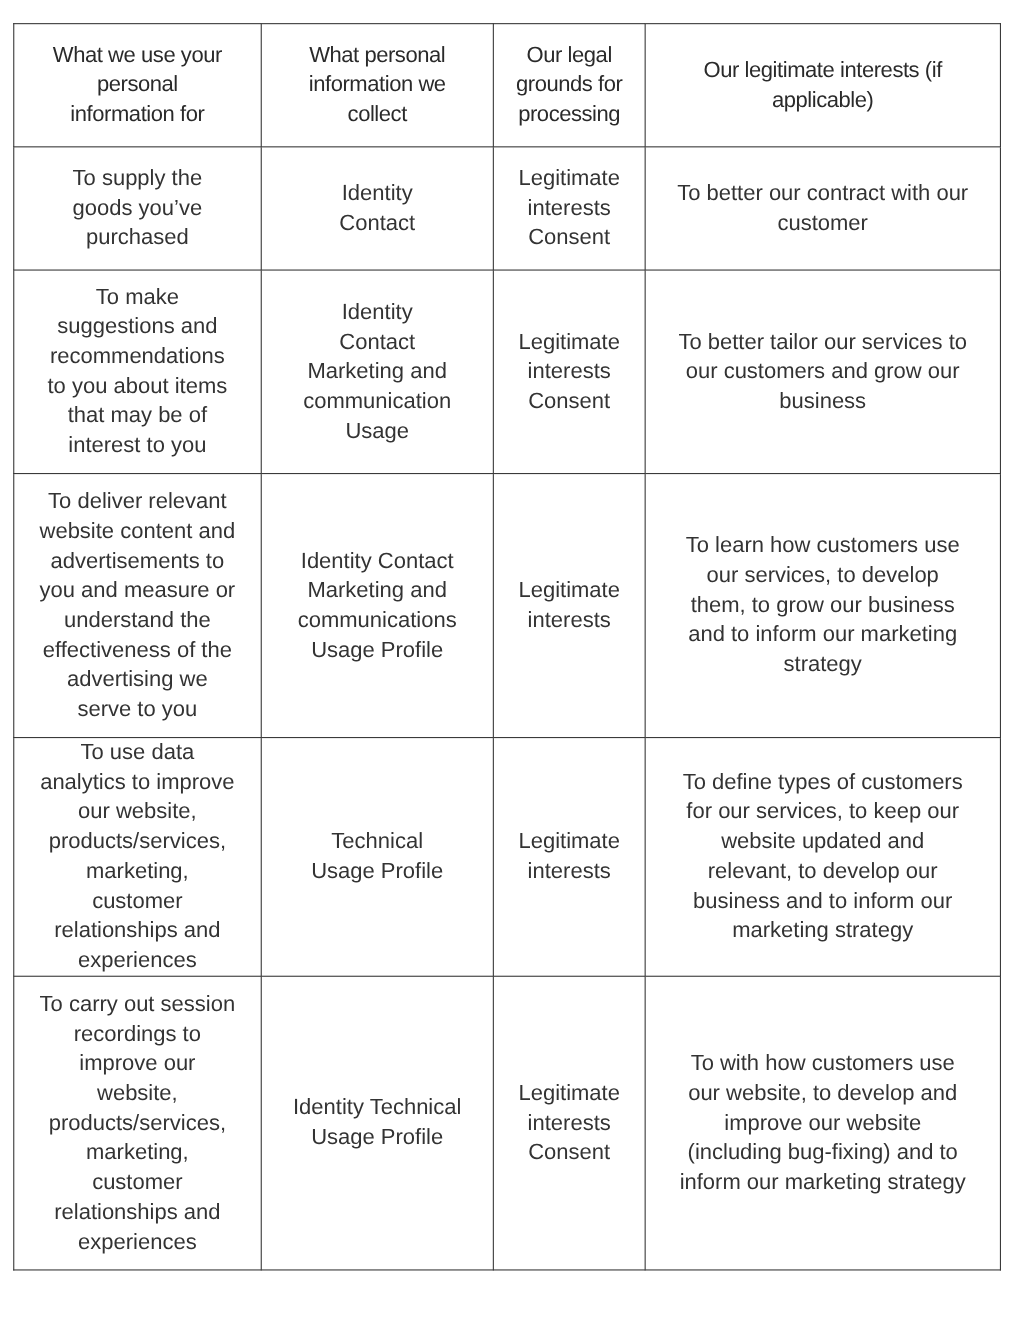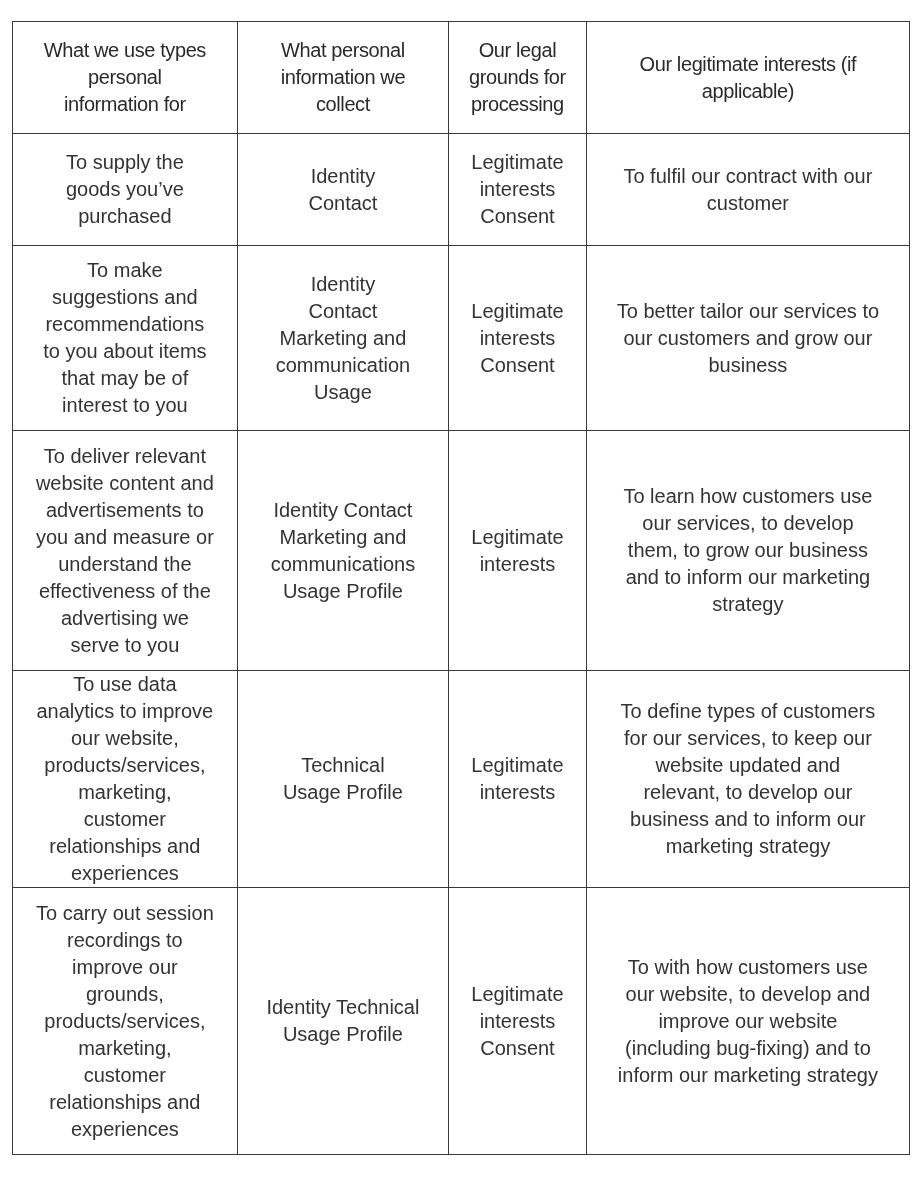--- a/index.html
+++ b/index.html
@@ -38,21 +38,21 @@
 
 <table class="tbl">
   <colgroup>
     <col class="c1">
       <col class="c2">
       <col class="c3">
       <col class="c4">
   </colgroup>
   <thead>
     <tr class="r0">
-      <th>What we use types
+      <th>What we use your
 personal
 information for</th>
       <th>What personal
 information we
 collect</th>
       <th>Our legal
 grounds for
 processing</th>
       <th>Our legitimate interests (if
 applicable)</th>
@@ -61,21 +61,21 @@
   <tbody>
     <tr class="r1">
       <td>To supply the
 goods you’ve
 purchased</td>
       <td>Identity
 Contact</td>
       <td>Legitimate
 interests
 Consent</td>
-      <td>To fulfil our contract with our
+      <td>To better our contract with our
 customer</td>
     </tr>
     <tr class="r2">
       <td>To make
 suggestions and
 recommendations
 to you about items
 that may be of
 interest to you</td>
       <td>Identity
@@ -128,21 +128,21 @@
 for our services, to keep our
 website updated and
 relevant, to develop our
 business and to inform our
 marketing strategy</td>
     </tr>
     <tr class="r5">
       <td>To carry out session
 recordings to
 improve our
-grounds,
+website,
 products/services,
 marketing,
 customer
 relationships and
 experiences</td>
       <td>Identity Technical
 Usage Profile</td>
       <td>Legitimate
 interests
 Consent</td>

